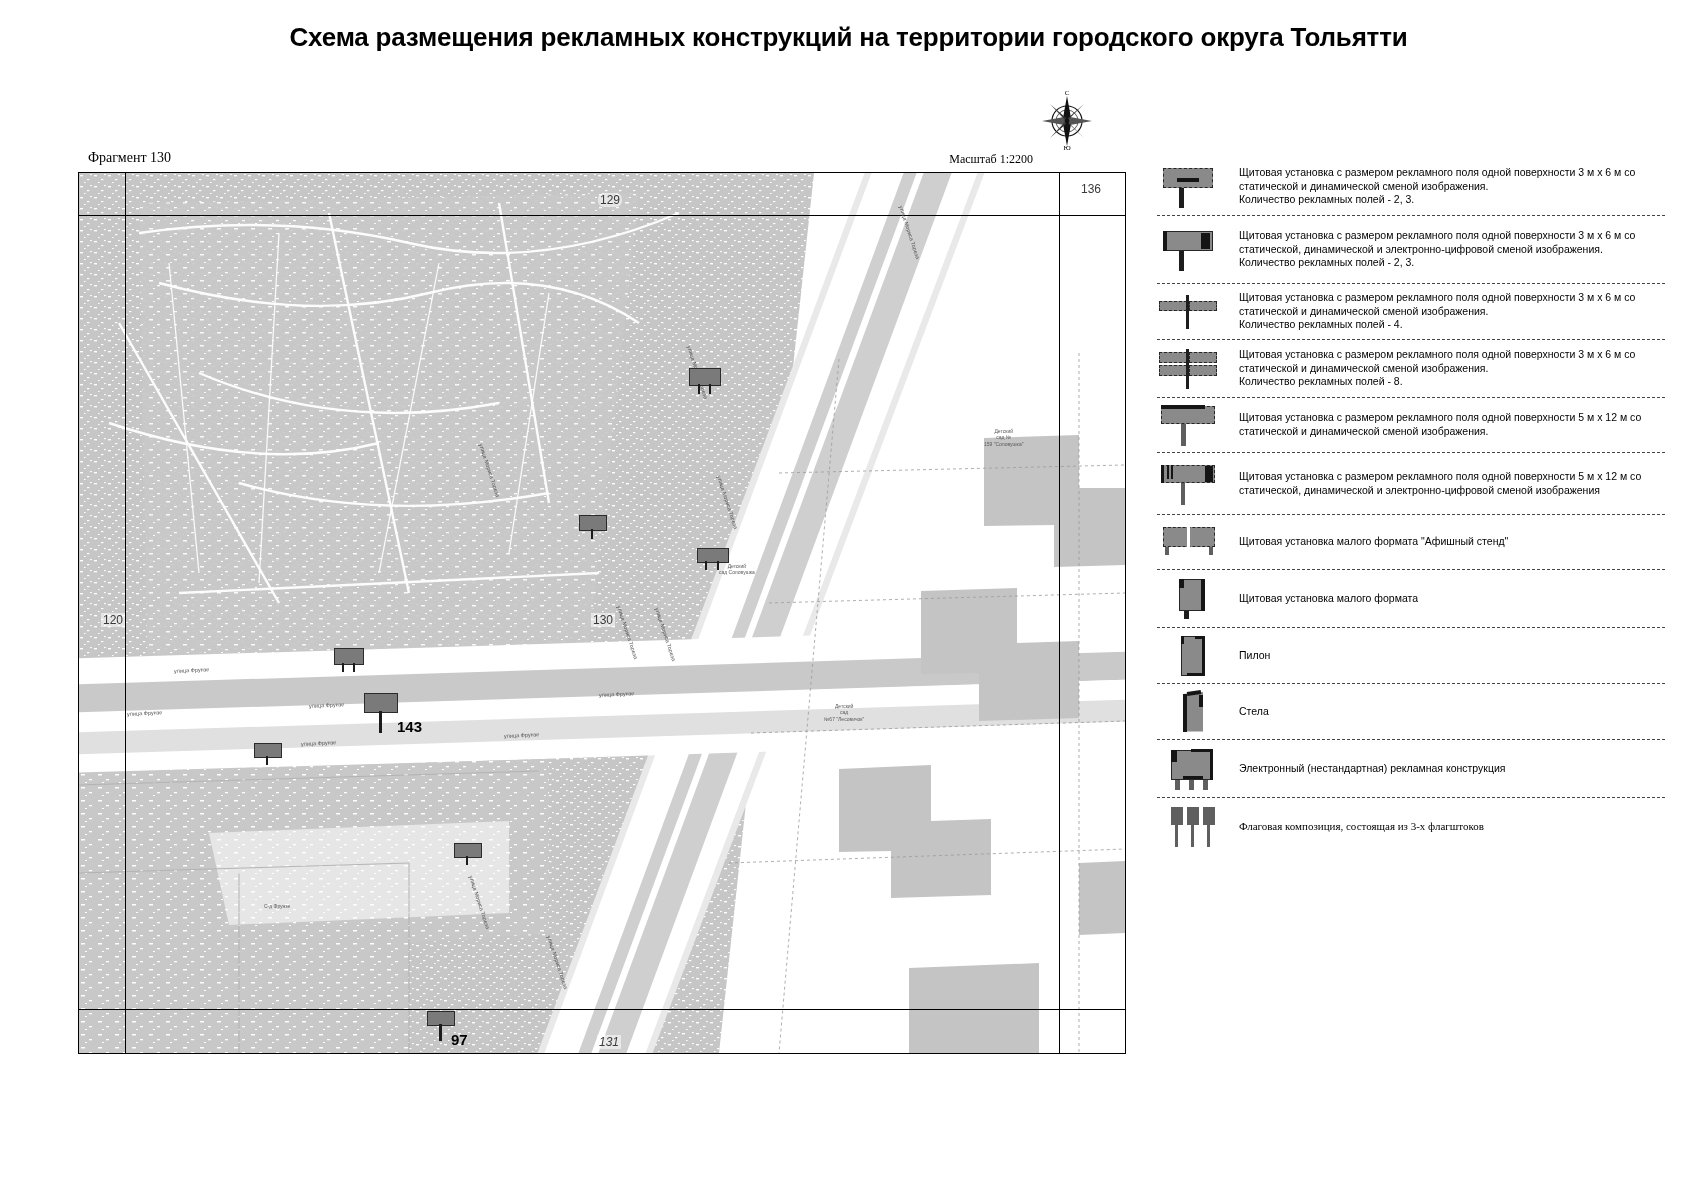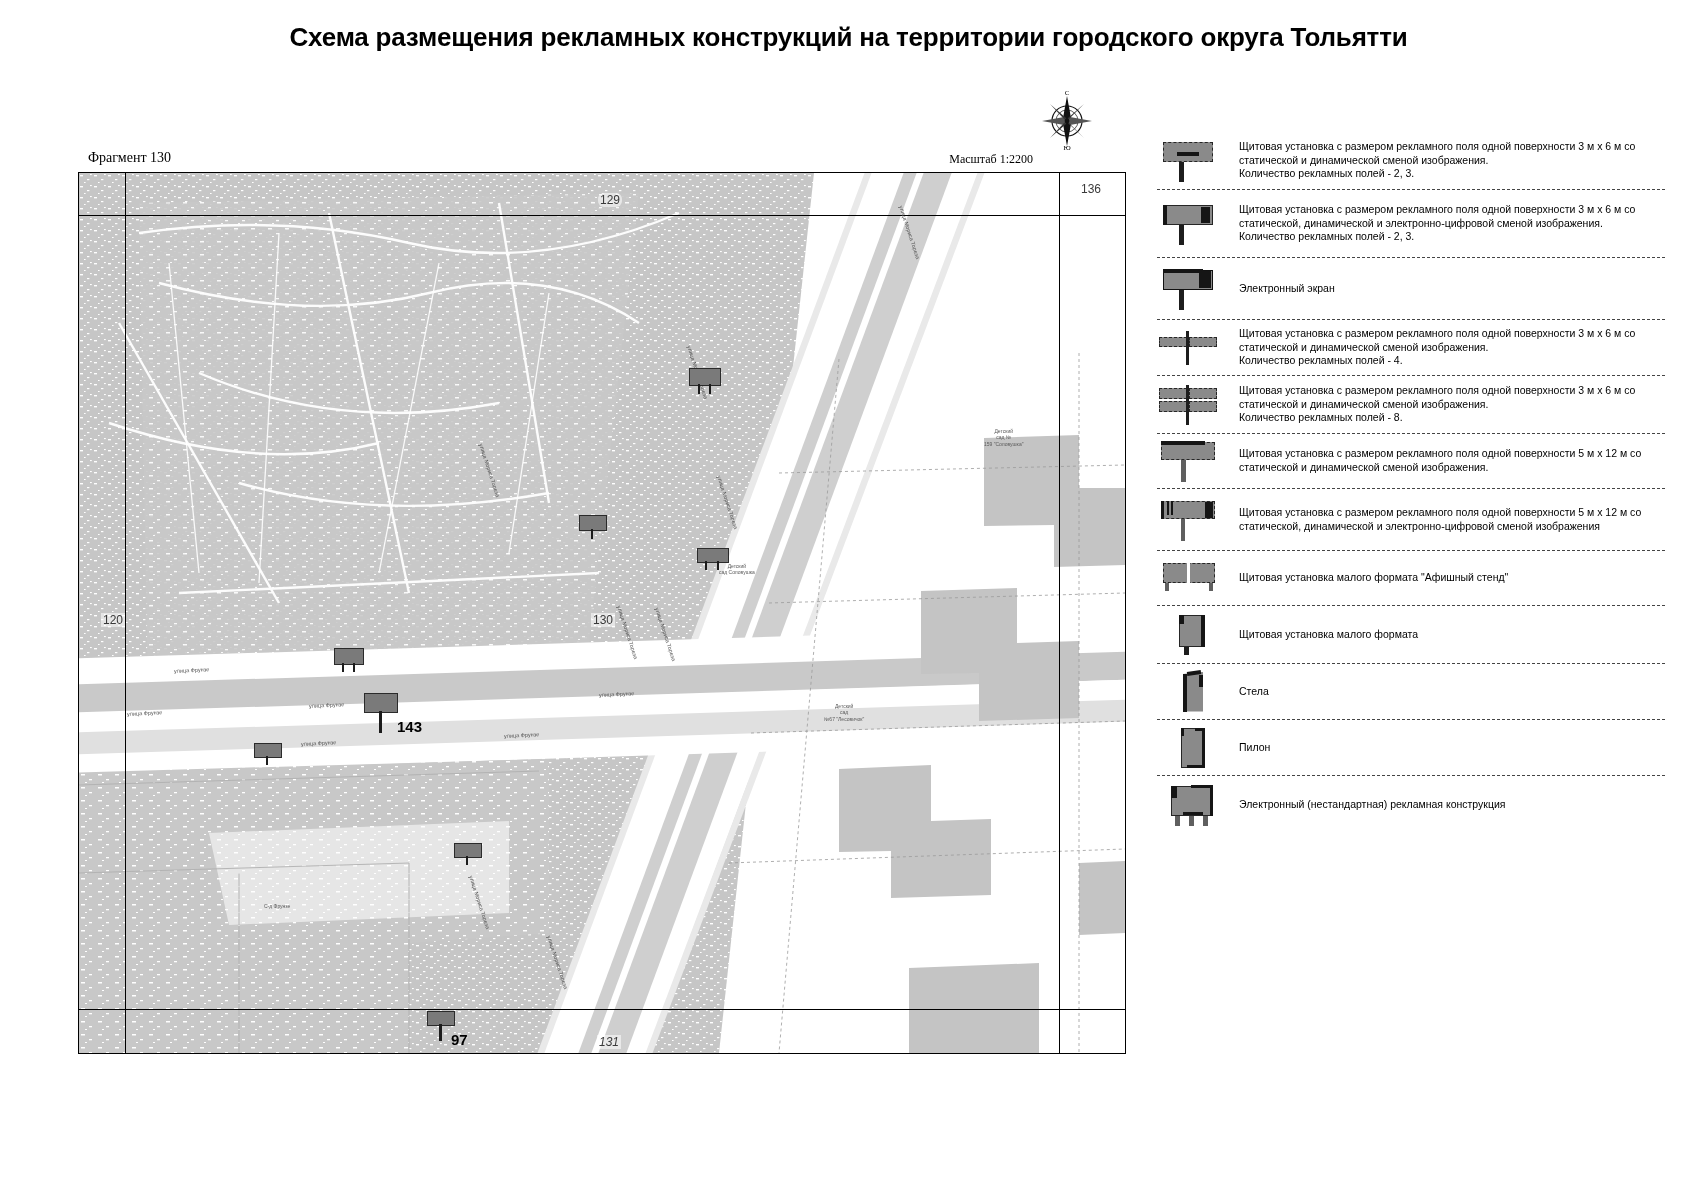--- a/index.html
+++ b/index.html
@@ -57,21 +57,21 @@
   .marker{position:absolute;}
   .marker .panel{background:#7a7a7a;border:1px solid #2b2b2b;}
   .marker .post{position:absolute;background:#1c1c1c;width:2px;}
   .marker-id{
     position:absolute;font-family:"Liberation Sans",sans-serif;
     font-weight:bold;font-size:15px;color:#000;white-space:nowrap;
   }
 
   
   .legend{
-    position:absolute;left:1157px;top:132px;width:508px;
+    position:absolute;left:1157px;top:158px;width:508px;
   }
   .legend-row{
     position:relative;display:flex;align-items:center;
     border-bottom:1px dashed #444;
     padding:4px 0;min-height:42px;box-sizing:border-box;
   }
   .legend-row:last-child{border-bottom:none;}
   .legend-icon{
     width:74px;min-width:74px;height:46px;position:relative;
     display:flex;align-items:center;justify-content:center;
@@ -295,29 +295,20 @@
     <div class="legend-icon">
       <div class="g g-board" style="left:6px;top:4px;width:50px;height:20px;"></div>
       <div class="g g-dark" style="left:6px;top:4px;width:4px;height:20px;"></div>
       <div class="g g-dark" style="left:44px;top:6px;width:9px;height:16px;"></div>
       <div class="g g-post-dark" style="left:22px;top:24px;width:5px;height:20px;"></div>
     </div>
     <div class="legend-text" style="white-space:pre-line;">Щитовая установка с размером рекламного поля одной поверхности 3 м х 6 м со статической, динамической и электронно-цифровой сменой изображения.
 Количество рекламных полей - 2, 3.</div>
   </div>
 
-  <div class="legend-row" style="min-height:62px;">
-    <div class="legend-icon">
-      <div class="g g-board" style="left:6px;top:4px;width:50px;height:20px;border-color:#111;"></div>
-      <div class="g g-dark" style="left:6px;top:3px;width:40px;height:4px;"></div>
-      <div class="g g-dark" style="left:42px;top:5px;width:12px;height:17px;"></div>
-      <div class="g g-post-dark" style="left:22px;top:24px;width:5px;height:20px;"></div>
-    </div>
-    <div class="legend-text">Электронный экран</div>
-  </div>
 
   <div class="legend-row" style="min-height:56px;">
     <div class="legend-icon">
       <div class="g g-board-dash" style="left:2px;top:12px;width:28px;height:10px;"></div>
       <div class="g g-board-dash" style="left:32px;top:12px;width:28px;height:10px;"></div>
       <div class="g g-post-dark" style="left:29px;top:6px;width:3px;height:34px;"></div>
     </div>
     <div class="legend-text" style="white-space:pre-line;">Щитовая установка с размером рекламного поля одной поверхности 3 м х 6 м со статической и динамической сменой изображения.
 Количество рекламных полей - 4.</div>
   </div>
@@ -372,47 +363,58 @@
       <div class="g g-board" style="left:22px;top:3px;width:26px;height:32px;"></div>
       <div class="g g-dark" style="left:22px;top:3px;width:5px;height:9px;"></div>
       <div class="g g-dark" style="left:44px;top:3px;width:4px;height:32px;"></div>
       <div class="g g-post-dark" style="left:27px;top:35px;width:5px;height:8px;"></div>
     </div>
     <div class="legend-text">Щитовая установка малого формата</div>
   </div>
 
   <div class="legend-row" style="min-height:56px;">
     <div class="legend-icon">
-      <div class="g" style="left:26px;top:3px;width:20px;height:40px;background:#8a8a8a;clip-path:polygon(0% 6%,100% 0%,100% 100%,0% 100%);"></div>
-      <div class="g g-dark" style="left:26px;top:5px;width:4px;height:38px;"></div>
-      <div class="g g-dark" style="left:30px;top:2px;width:14px;height:4px;transform:rotate(-8deg);"></div>
-      <div class="g g-dark" style="left:42px;top:6px;width:4px;height:12px;"></div>
-    </div>
-    <div class="legend-text">Стела</div>
-  </div>
-
-  <div class="legend-row" style="min-height:56px;">
-    <div class="legend-icon">
       <div class="g g-board" style="left:24px;top:3px;width:24px;height:40px;"></div>
       <div class="g g-dark" style="left:24px;top:3px;width:3px;height:8px;"></div>
       <div class="g g-dark" style="left:38px;top:3px;width:10px;height:3px;"></div>
       <div class="g g-dark" style="left:45px;top:3px;width:3px;height:40px;"></div>
       <div class="g g-dark" style="left:30px;top:40px;width:16px;height:3px;"></div>
     </div>
     <div class="legend-text">Пилон</div>
+  </div>
+
+  <div class="legend-row" style="min-height:56px;">
+    <div class="legend-icon">
+      <div class="g" style="left:26px;top:3px;width:20px;height:40px;background:#8a8a8a;clip-path:polygon(0% 6%,100% 0%,100% 100%,0% 100%);"></div>
+      <div class="g g-dark" style="left:26px;top:5px;width:4px;height:38px;"></div>
+      <div class="g g-dark" style="left:30px;top:2px;width:14px;height:4px;transform:rotate(-8deg);"></div>
+      <div class="g g-dark" style="left:42px;top:6px;width:4px;height:12px;"></div>
+    </div>
+    <div class="legend-text">Стела</div>
   </div>
 
   <div class="legend-row" style="min-height:58px;">
     <div class="legend-icon">
       <div class="g g-board" style="left:14px;top:4px;width:42px;height:30px;"></div>
       <div class="g g-dark" style="left:14px;top:4px;width:6px;height:12px;"></div>
       <div class="g g-dark" style="left:34px;top:3px;width:22px;height:3px;"></div>
       <div class="g g-dark" style="left:53px;top:4px;width:3px;height:30px;"></div>
       <div class="g g-dark" style="left:26px;top:30px;width:20px;height:3px;"></div>
       <div class="g g-post" style="left:18px;top:34px;width:5px;height:10px;"></div>
       <div class="g g-post" style="left:32px;top:34px;width:5px;height:10px;"></div>
       <div class="g g-post" style="left:46px;top:34px;width:5px;height:10px;"></div>
     </div>
     <div class="legend-text">Электронный (нестандартная) рекламная конструкция</div>
   </div>
 
+  <div class="legend-row" style="min-height:56px;border-bottom:none;">
+    <div class="legend-icon">
+      <div class="g g-post" style="left:14px;top:4px;width:12px;height:18px;"></div>
+      <div class="g g-post" style="left:30px;top:4px;width:12px;height:18px;"></div>
+      <div class="g g-post" style="left:46px;top:4px;width:12px;height:18px;"></div>
+      <div class="g g-post" style="left:18px;top:22px;width:3px;height:22px;"></div>
+      <div class="g g-post" style="left:34px;top:22px;width:3px;height:22px;"></div>
+      <div class="g g-post" style="left:50px;top:22px;width:3px;height:22px;"></div>
+    </div>
+    <div class="legend-text serif">Флаговая композиция, состоящая из 3-х флагштоков</div>
+  </div>
 
 </div>
 
 </body></html>

